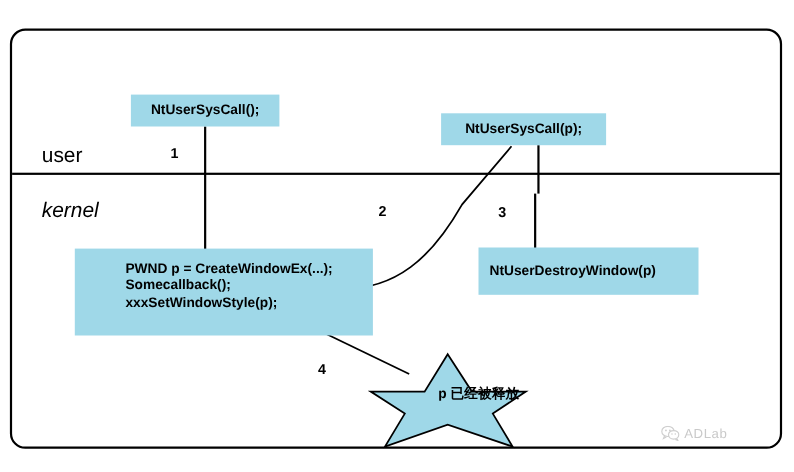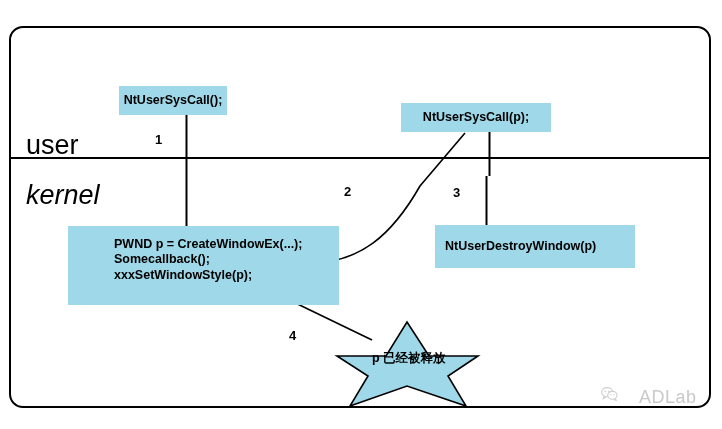--- a/index.html
+++ b/index.html
@@ -35,41 +35,42 @@
     position: absolute;
     left: 11px;
     top: 157px;
     width: 698px;
     height: 0;
     border-top: 2px solid #000000;
   }
   
   .region-label {
     position: absolute;
-    font-size: 27px;
+    font-size: 19px;
     color: #000000;
     font-weight: 400;
     line-height: 1;
     white-space: nowrap;
+    margin-left: 12px;
   }
   .region-user   { left: 26px; top: 132px; }
   .region-kernel { left: 26px; top: 182px; font-style: italic; }
 
   
   .box {
     position: absolute;
     background: #9FD8E8;
     box-sizing: border-box;
     font-weight: bold;
     color: #000000;
     line-height: 1.22;
   }
   .box-syscall {
     left: 119px;  top: 86px;
-    width: 108px; height: 29px;
+    width: 135px; height: 29px;
     font-size: 12.5px;
     display: flex; align-items: center; justify-content: center;
   }
   .box-destroywindow {
     left: 401px; top: 103px;
     width: 150px; height: 29px;
     font-size: 12.5px;
     display: flex; align-items: center; justify-content: center;
   }
   .box-ntuserdestroy {
@@ -102,40 +103,40 @@
   
   .overlay {
     position: absolute;
     left: 0; top: 0;
     width: 722px; height: 429px;
     pointer-events: none;
   }
   
   .star-text {
     position: absolute;
-    left: 372px;
+    left: 352px;
     top: 352px;
     width: 120px;
     font-size: 12.5px;
     font-weight: bold;
     color: #000000;
-    text-align: left;
+    text-align: right;
     white-space: nowrap;
     line-height: 1;
   }
   
   .watermark {
     position: absolute;
     left: 601px;
     top: 387px;
     display: flex;
-    align-items: flex-start;
-    gap: 21px;
+    align-items: flex-end;
+    gap: 4px;
     color: #c9c9c9;
-    font-size: 18px;
+    font-size: 12px;
     letter-spacing: .5px;
     user-select: none;
   }
   .watermark svg { display: block; }
 </style>
 </head>
 <body>
 
 <div id="canvas">
 

